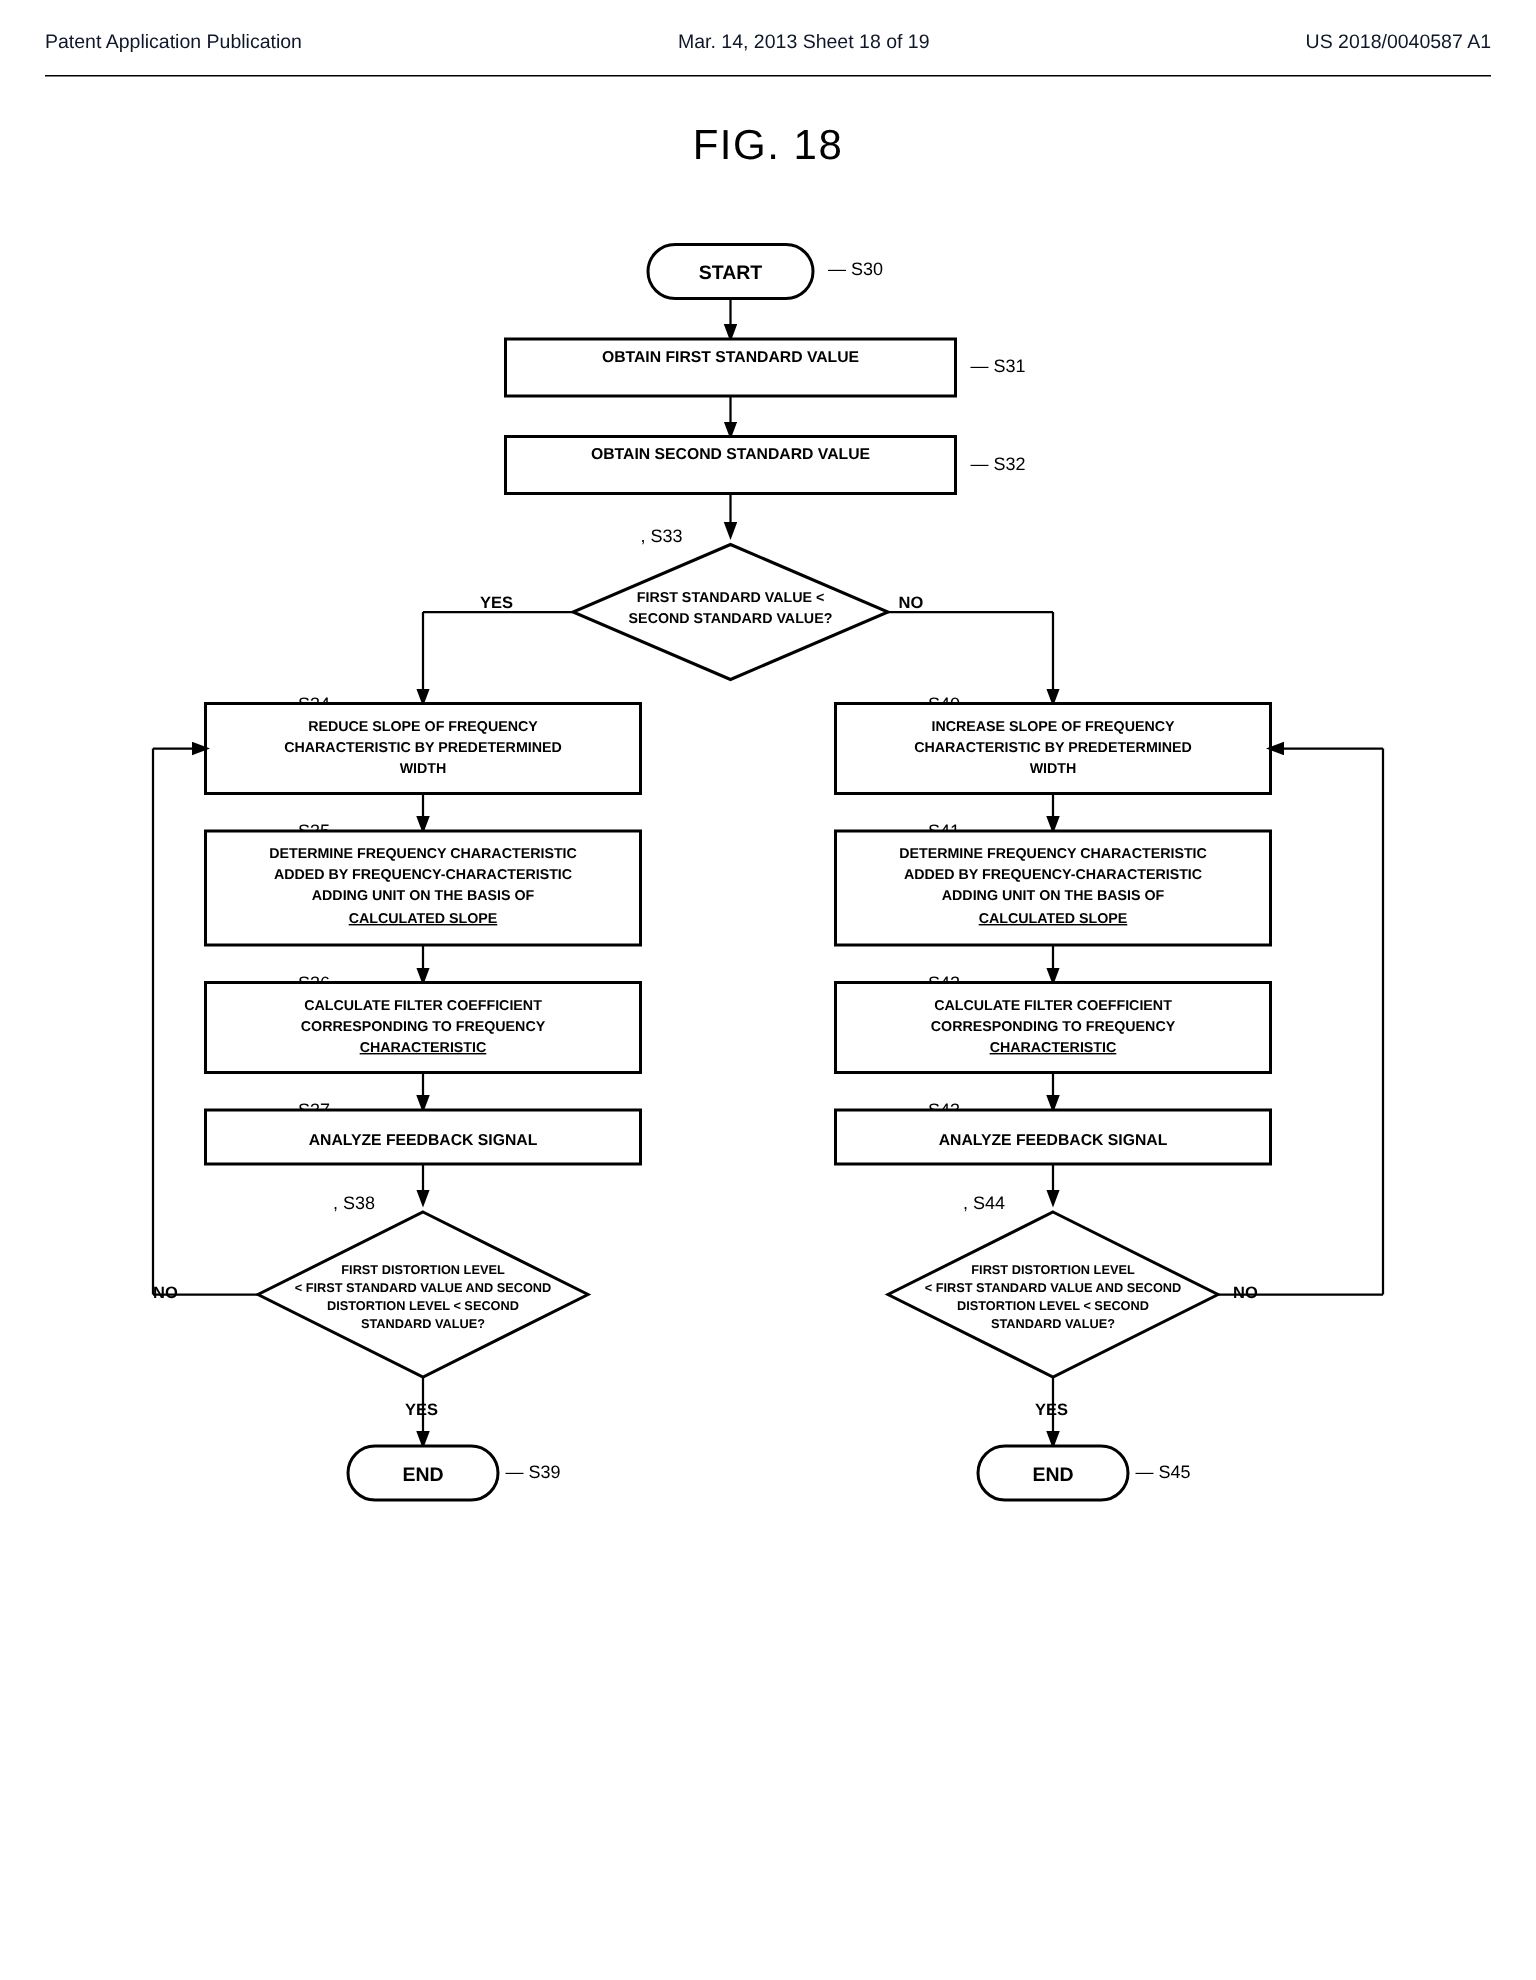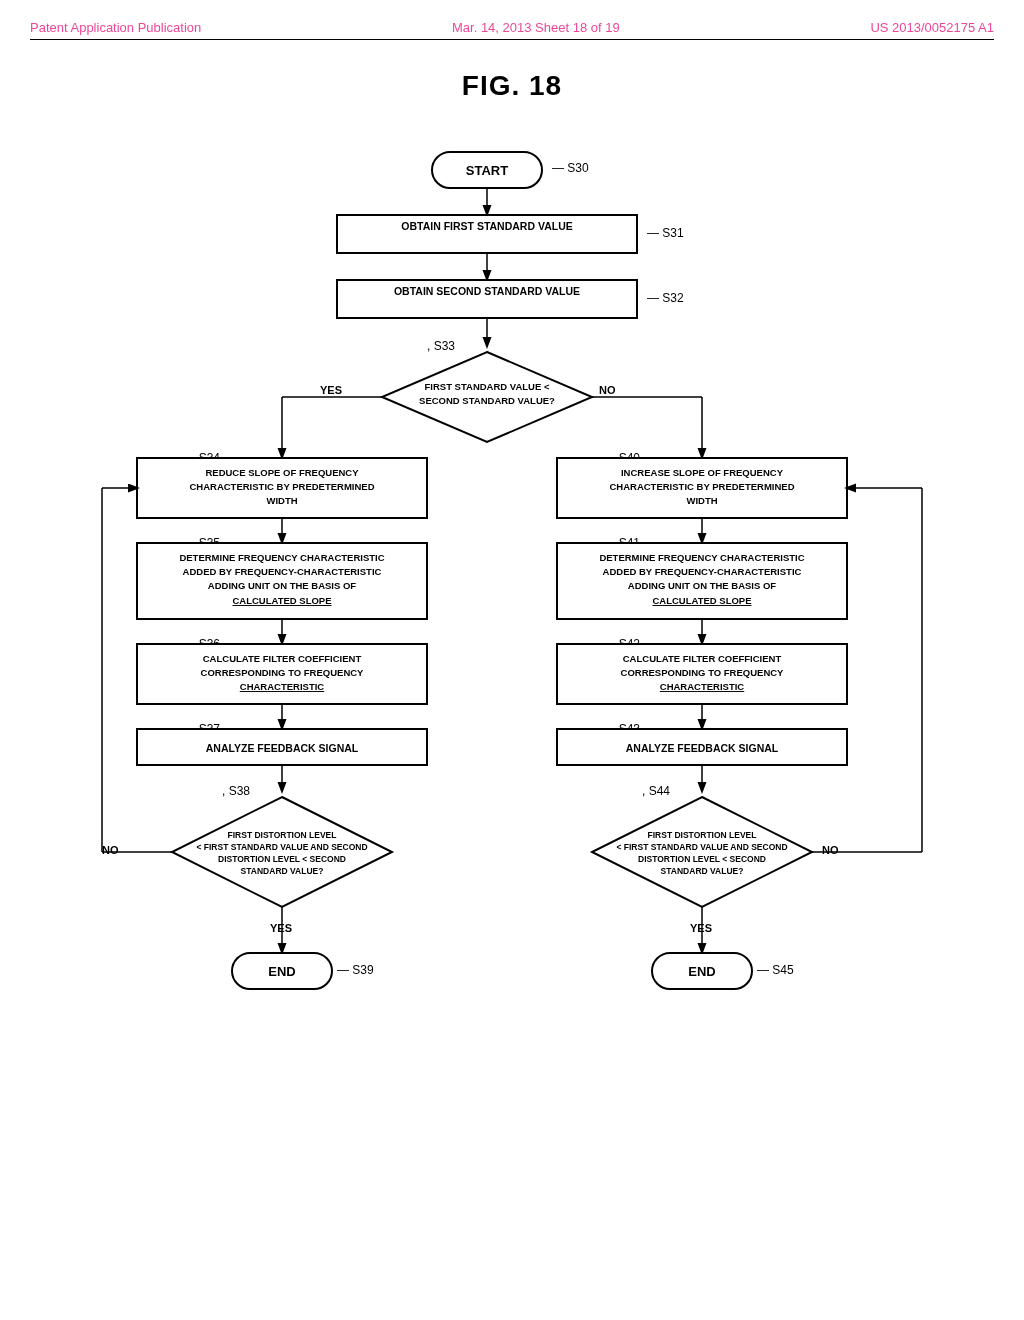--- a/index.html
+++ b/index.html
@@ -18,43 +18,43 @@
       background: #fff;
       padding: 20px 30px;
       position: relative;
     }
 
     .header {
       display: flex;
       justify-content: space-between;
       align-items: center;
       font-size: 13px;
-      color: #ec4899;
+      color: #0f172a;
       margin-bottom: 10px;
-      padding-bottom: 4px;
+      padding-bottom: 15px;
       border-bottom: 1px solid #000;
     }
 
     .diagram-title {
       text-align: center;
       font-size: 28px;
-      font-weight: bold;
+      font-weight: normal;
       margin: 30px 0 40px 0;
       letter-spacing: 1px;
     }
   </style>
 </head>
 <body>
 
 <div class="page">
 
   <div class="header">
     <span>Patent Application Publication</span>
     <span>Mar. 14, 2013   Sheet 18 of 19</span>
-    <span>US 2013/0052175 A1</span>
+    <span>US 2018/0040587 A1</span>
   </div>
 
   <div class="diagram-title">FIG. 18</div>
 
   <svg viewBox="0 0 860 1180" width="860" style="display:block; margin: 0 auto;" xmlns="http://www.w3.org/2000/svg">
 
     <defs>
       <marker id="arrow" markerWidth="8" markerHeight="8" refX="6" refY="3" orient="auto">
         <path d="M0,0 L0,6 L8,3 z" fill="#000"></path>
       </marker>

